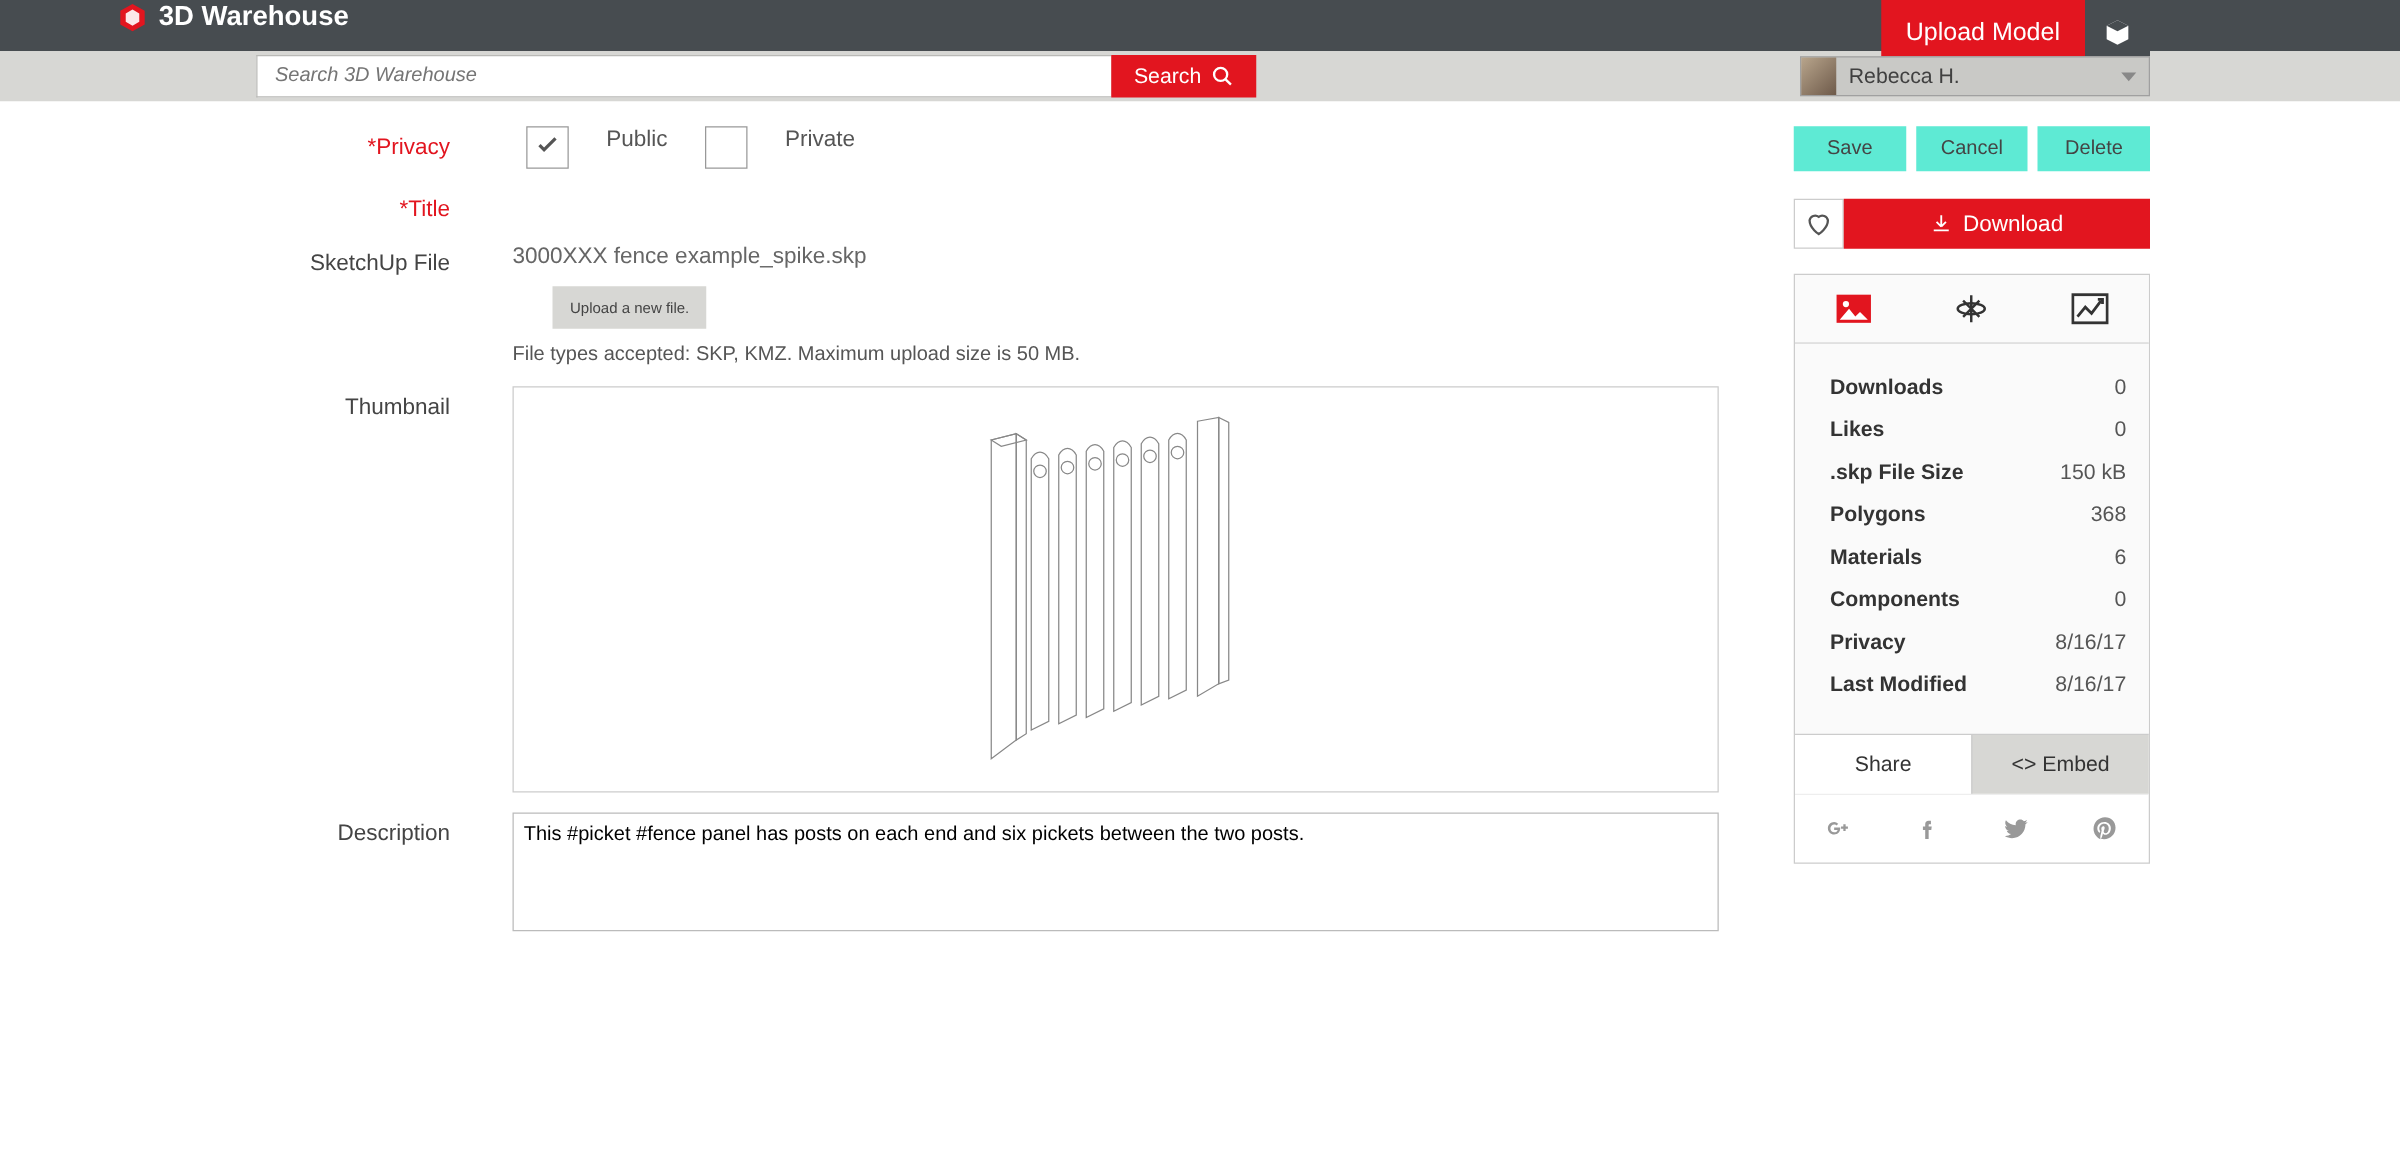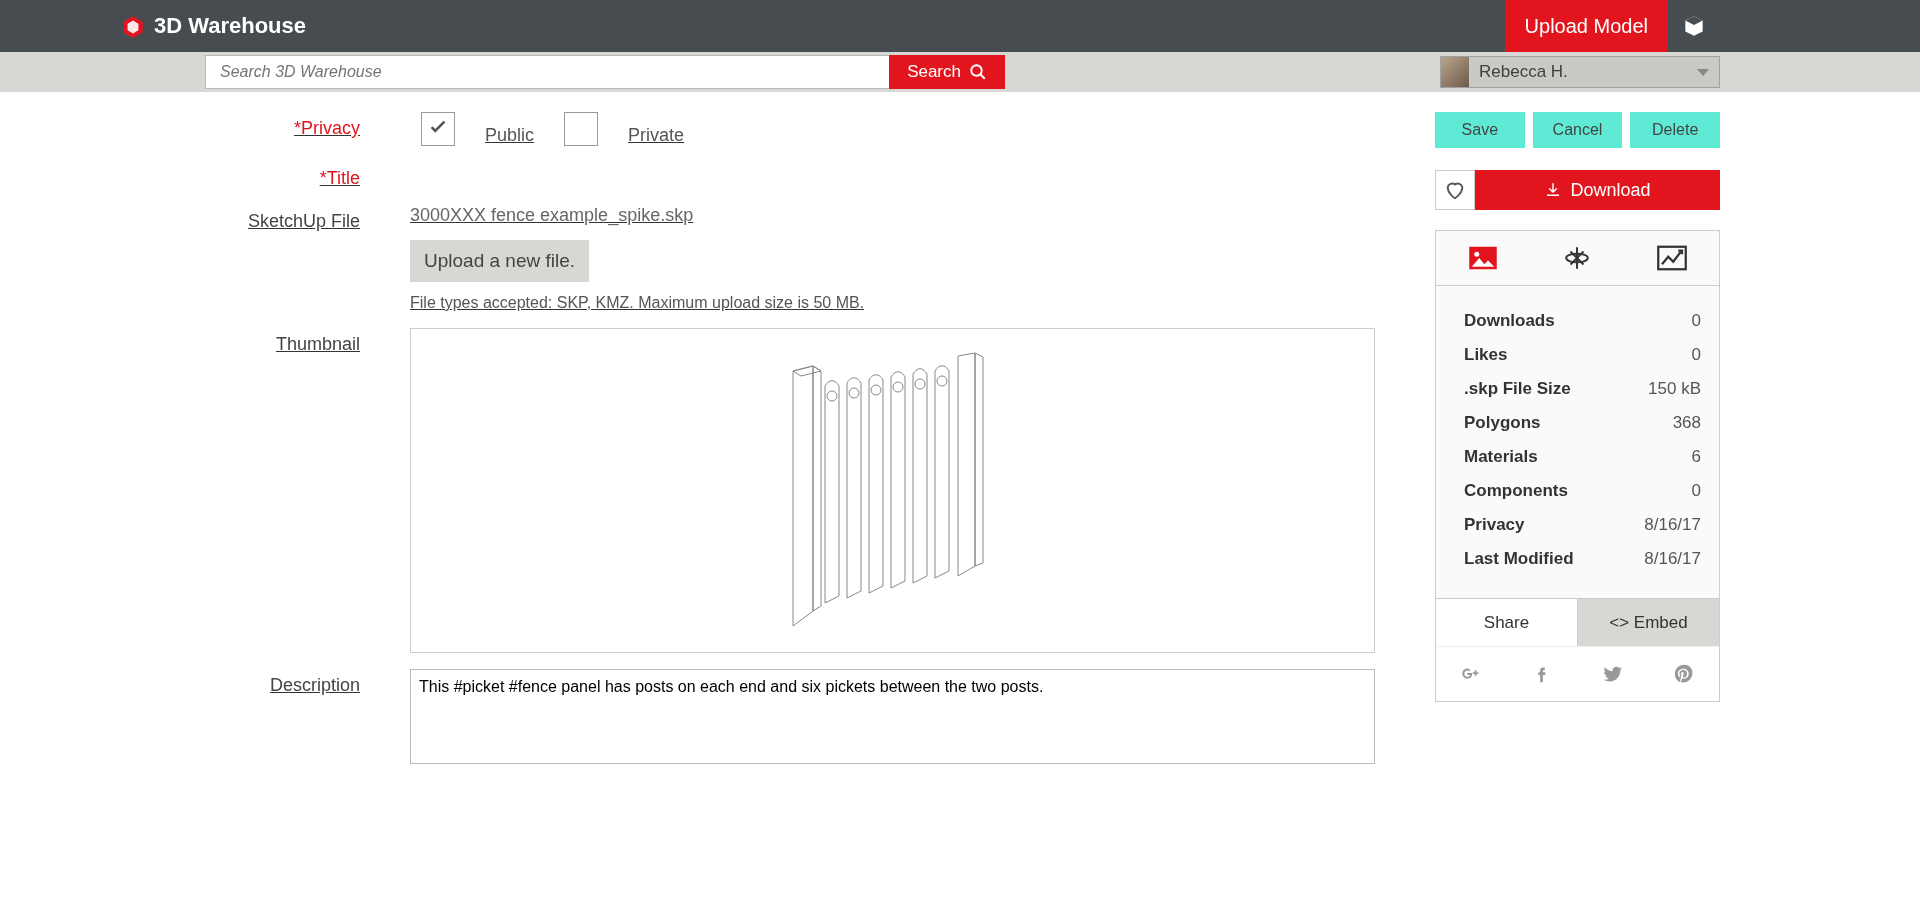--- a/index.html
+++ b/index.html
@@ -1,50 +1,50 @@
 <!DOCTYPE html>
 <html><head>
 <meta charset="utf-8">
 <style>
 * { box-sizing: border-box; margin: 0; padding: 0; }
 body { font-family: "Helvetica Neue", Helvetica, Arial, sans-serif; background: #fff; color: #333; overflow-y: scroll; }
 
-.topbar { background: #474c50; height: 52px; display: flex; align-items: center; padding-left: 120px; }
+.topbar { background: #474c50; height: 41px; display: flex; align-items: flex-start; padding-left: 93px; }
 .brand { display: flex; align-items: center; gap: 8px; color: #fff; font-weight: 700; font-size: 22px; }
 .brand-icon-wrap { width: 26px; height: 26px; }
 .topbar-spacer { flex: 1; }
 .upload-model-btn { background: #e2151f; color: #fff; height: 52px; padding: 0 20px; font-size: 20px; display: flex; align-items: center; border: none; cursor: pointer; }
 .app-icon-btn { width: 52px; height: 52px; background: #474c50; display: flex; align-items: center; justify-content: center; border: none; cursor: pointer; margin-right: 200px; }
 
 .searchbar-row { background: #d7d7d4; height: 40px; display: flex; align-items: center; padding: 0 200px 0 205px; }
 .search-wrap { display: flex; flex: 0 0 800px; height: 34px; }
 .search-input { flex: 1; border: 1px solid #b9b9b6; border-right: none; padding: 0 14px; font-size: 16px; font-style: italic; color: #888; outline: none; }
 .search-btn { background: #e2151f; color: #fff; border: none; padding: 0 18px; display: flex; align-items: center; gap: 8px; font-size: 17px; cursor: pointer; }
 .searchbar-spacer { flex: 1; }
 .user-chip { display: flex; align-items: center; gap: 10px; border: 1px solid #a0a0a0; background: #c9c9c6; height: 32px; padding-right: 10px; cursor: pointer; min-width: 280px; }
 .user-avatar { width: 28px; height: 30px; background: linear-gradient(135deg,#b8a58c,#6e5a4a); }
 .user-name { color: #404040; font-size: 17px; flex: 1; }
 .caret { width: 0; height: 0; border-left: 6px solid transparent; border-right: 6px solid transparent; border-top: 7px solid #888; }
 
 .content { display: flex; padding: 20px 200px 20px 205px; gap: 60px; }
 .left-col { flex: 1; }
 .right-col { width: 285px; }
 
-.form-row { display: flex; margin-bottom: 16px; gap: 50px; text-decoration: underline; }
+.form-row { display: flex; margin-bottom: 16px; gap: 50px; }
 .form-label { width: 155px; text-align: right; font-size: 18px; color: #444; padding-top: 6px; }
 .form-label.req { color: #e2151f; }
 .form-field { flex: 1; }
 
-.chk-row { display: flex; gap: 30px; align-items: flex-end; padding-left: 11px; }
+.chk-row { display: flex; gap: 30px; align-items: flex-start; padding-left: 11px; }
 .chk { width: 34px; height: 34px; border: 1px solid #999; display: flex; align-items: center; justify-content: center; cursor: pointer; }
 .chk-label { font-size: 18px; color: #555; }
 
 .title-input { width: 100%; height: 32px; border: 1px solid #bbb; padding: 0 8px; font-size: 16px; }
 .filename { font-size: 18px; color: #666; margin-bottom: 14px; }
-.upload-file-btn { background: #d7d7d4; border: none; padding: 10px 14px; font-size: 19px; color: #444; cursor: pointer; margin-bottom: 12px; }
+.upload-file-btn { background: #d7d7d4; border: none; padding: 10px 14px; font-size: 12px; color: #444; cursor: pointer; margin-bottom: 12px; margin-left: 32px; }
 .file-hint { font-size: 16px; color: #555; }
 
 .thumbnail-box { width: 100%; height: 325px; border: 1px solid #ccc; display: flex; align-items: center; justify-content: center; }
 
 .desc-ta { width: 100%; height: 95px; border: 1px solid #bbb; padding: 8px; font-size: 16px; resize: none; font-family: inherit; }
 
 .action-row { display: flex; gap: 8px; margin-bottom: 22px; }
 .action-row button { flex: 1; height: 36px; background: #5eead4; border: none; font-size: 16px; color: #444; cursor: pointer; }
 
 .dl-row { display: flex; height: 40px; margin-bottom: 20px; }

